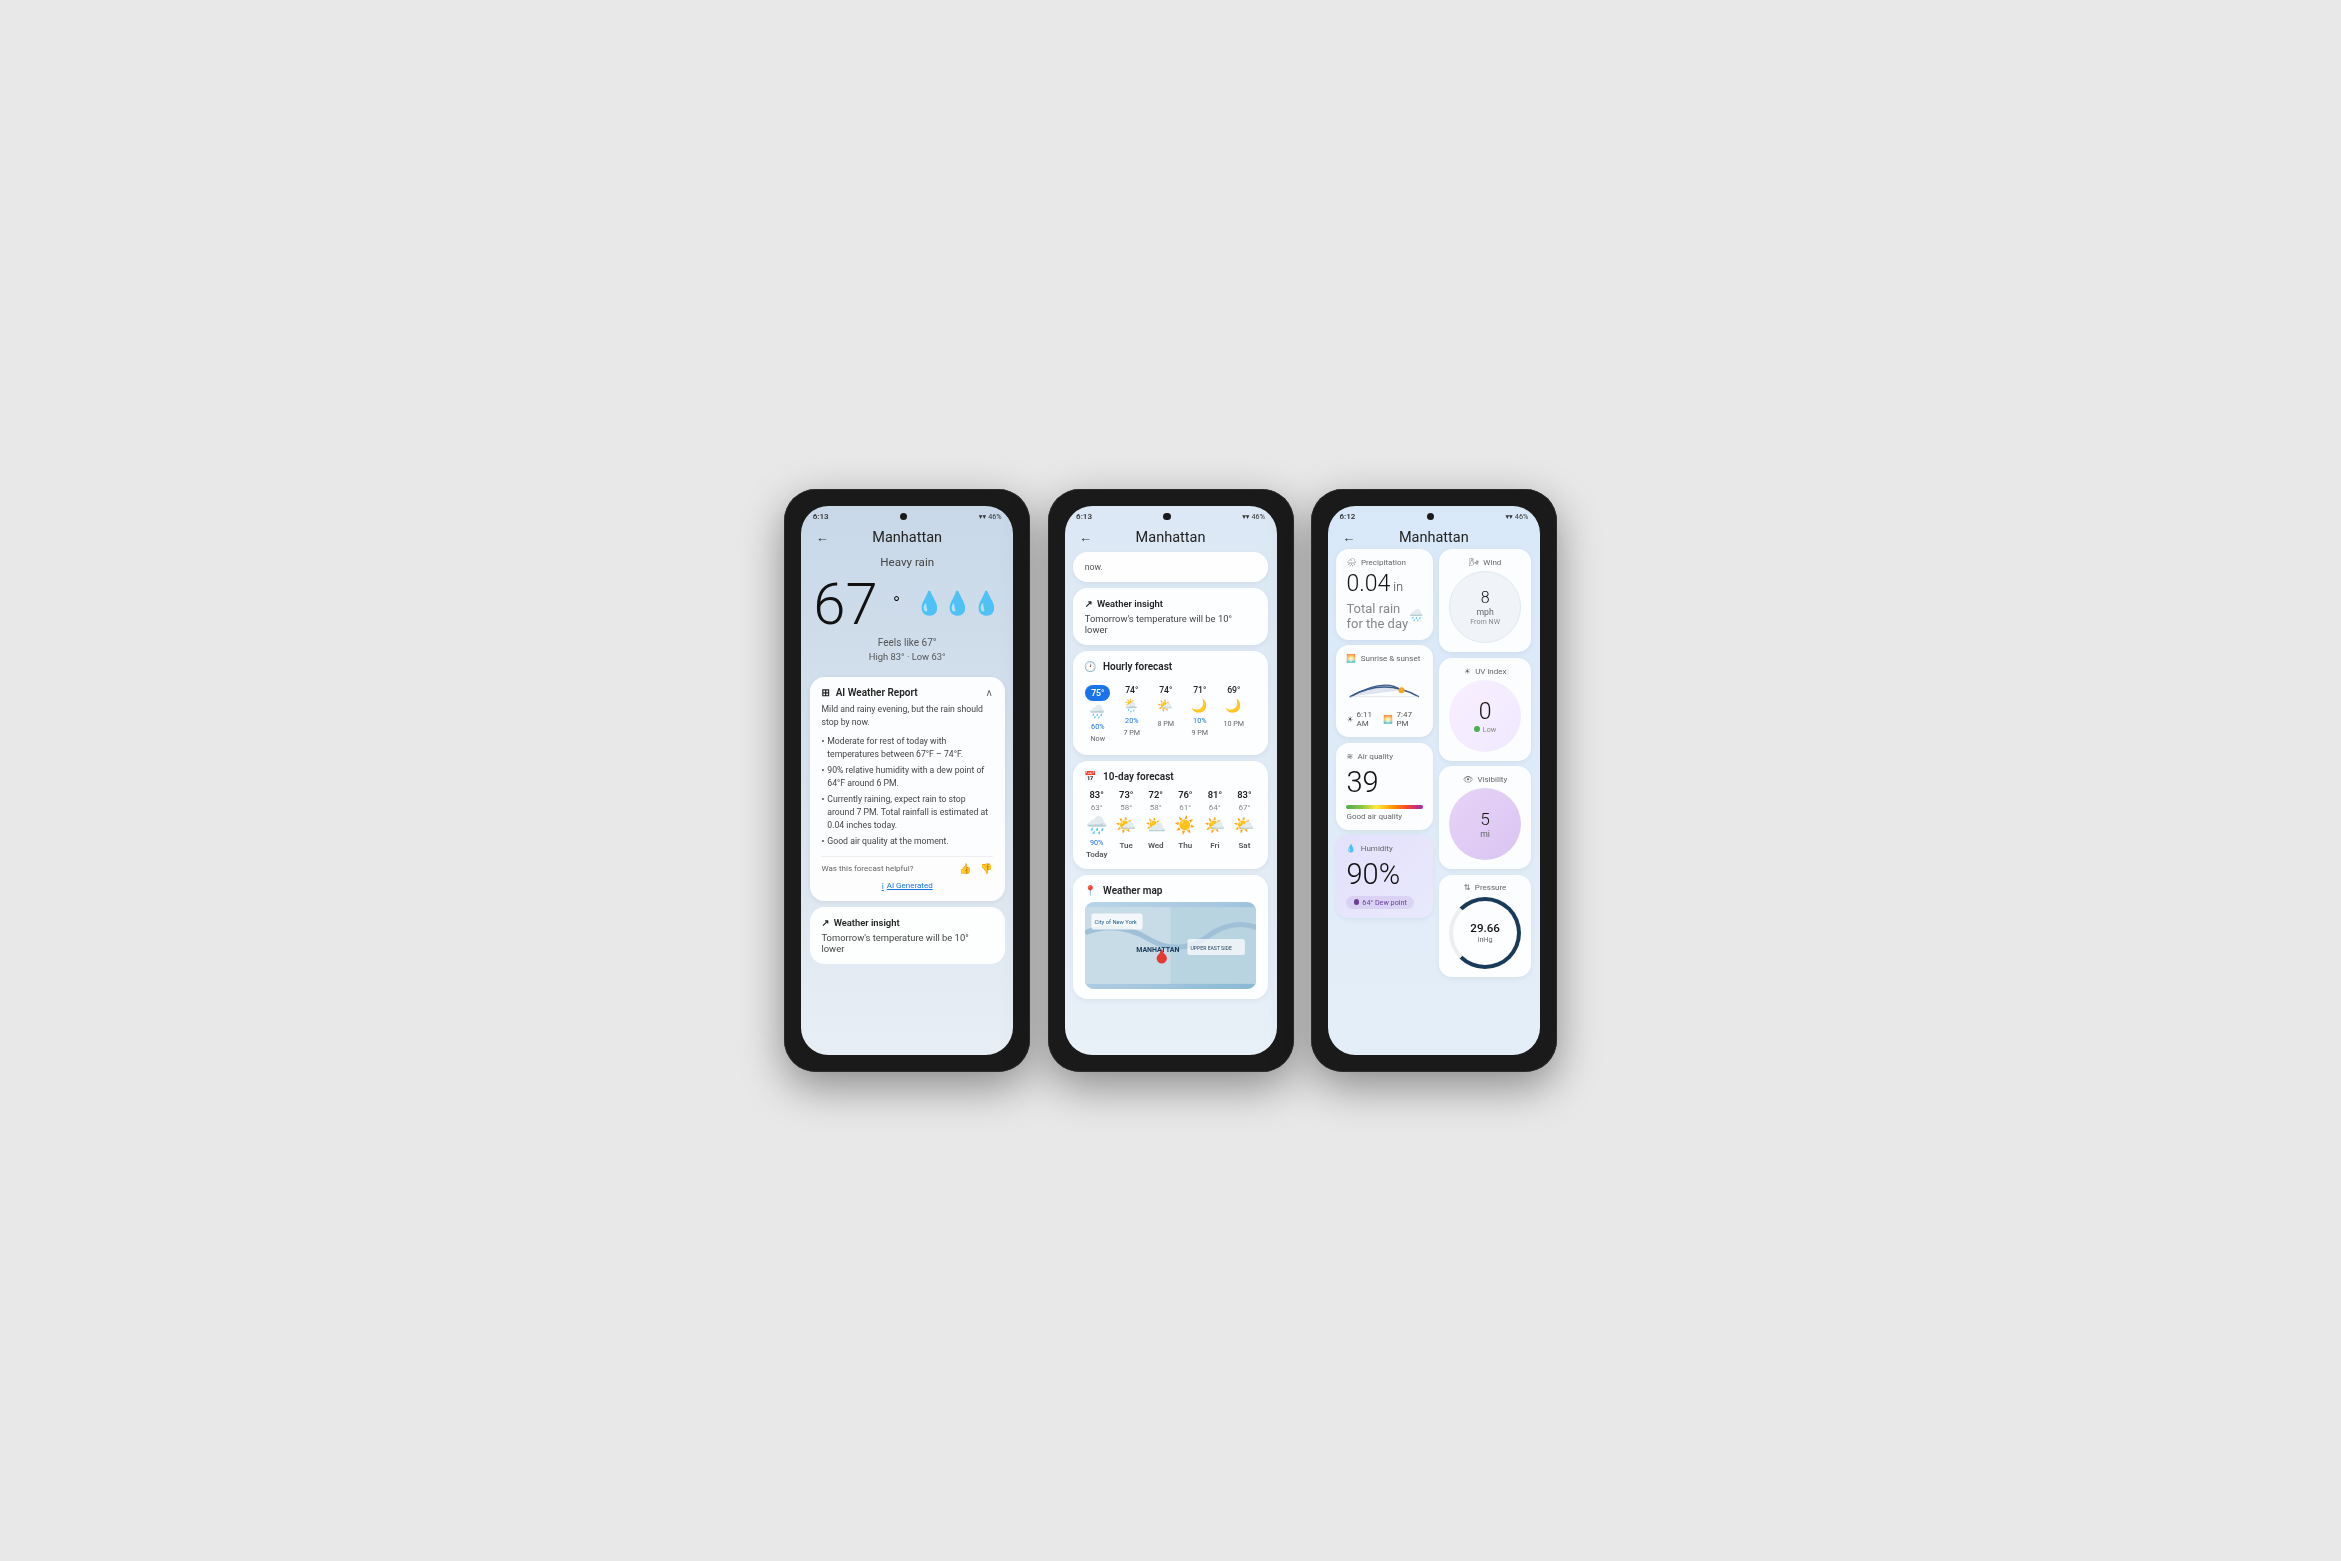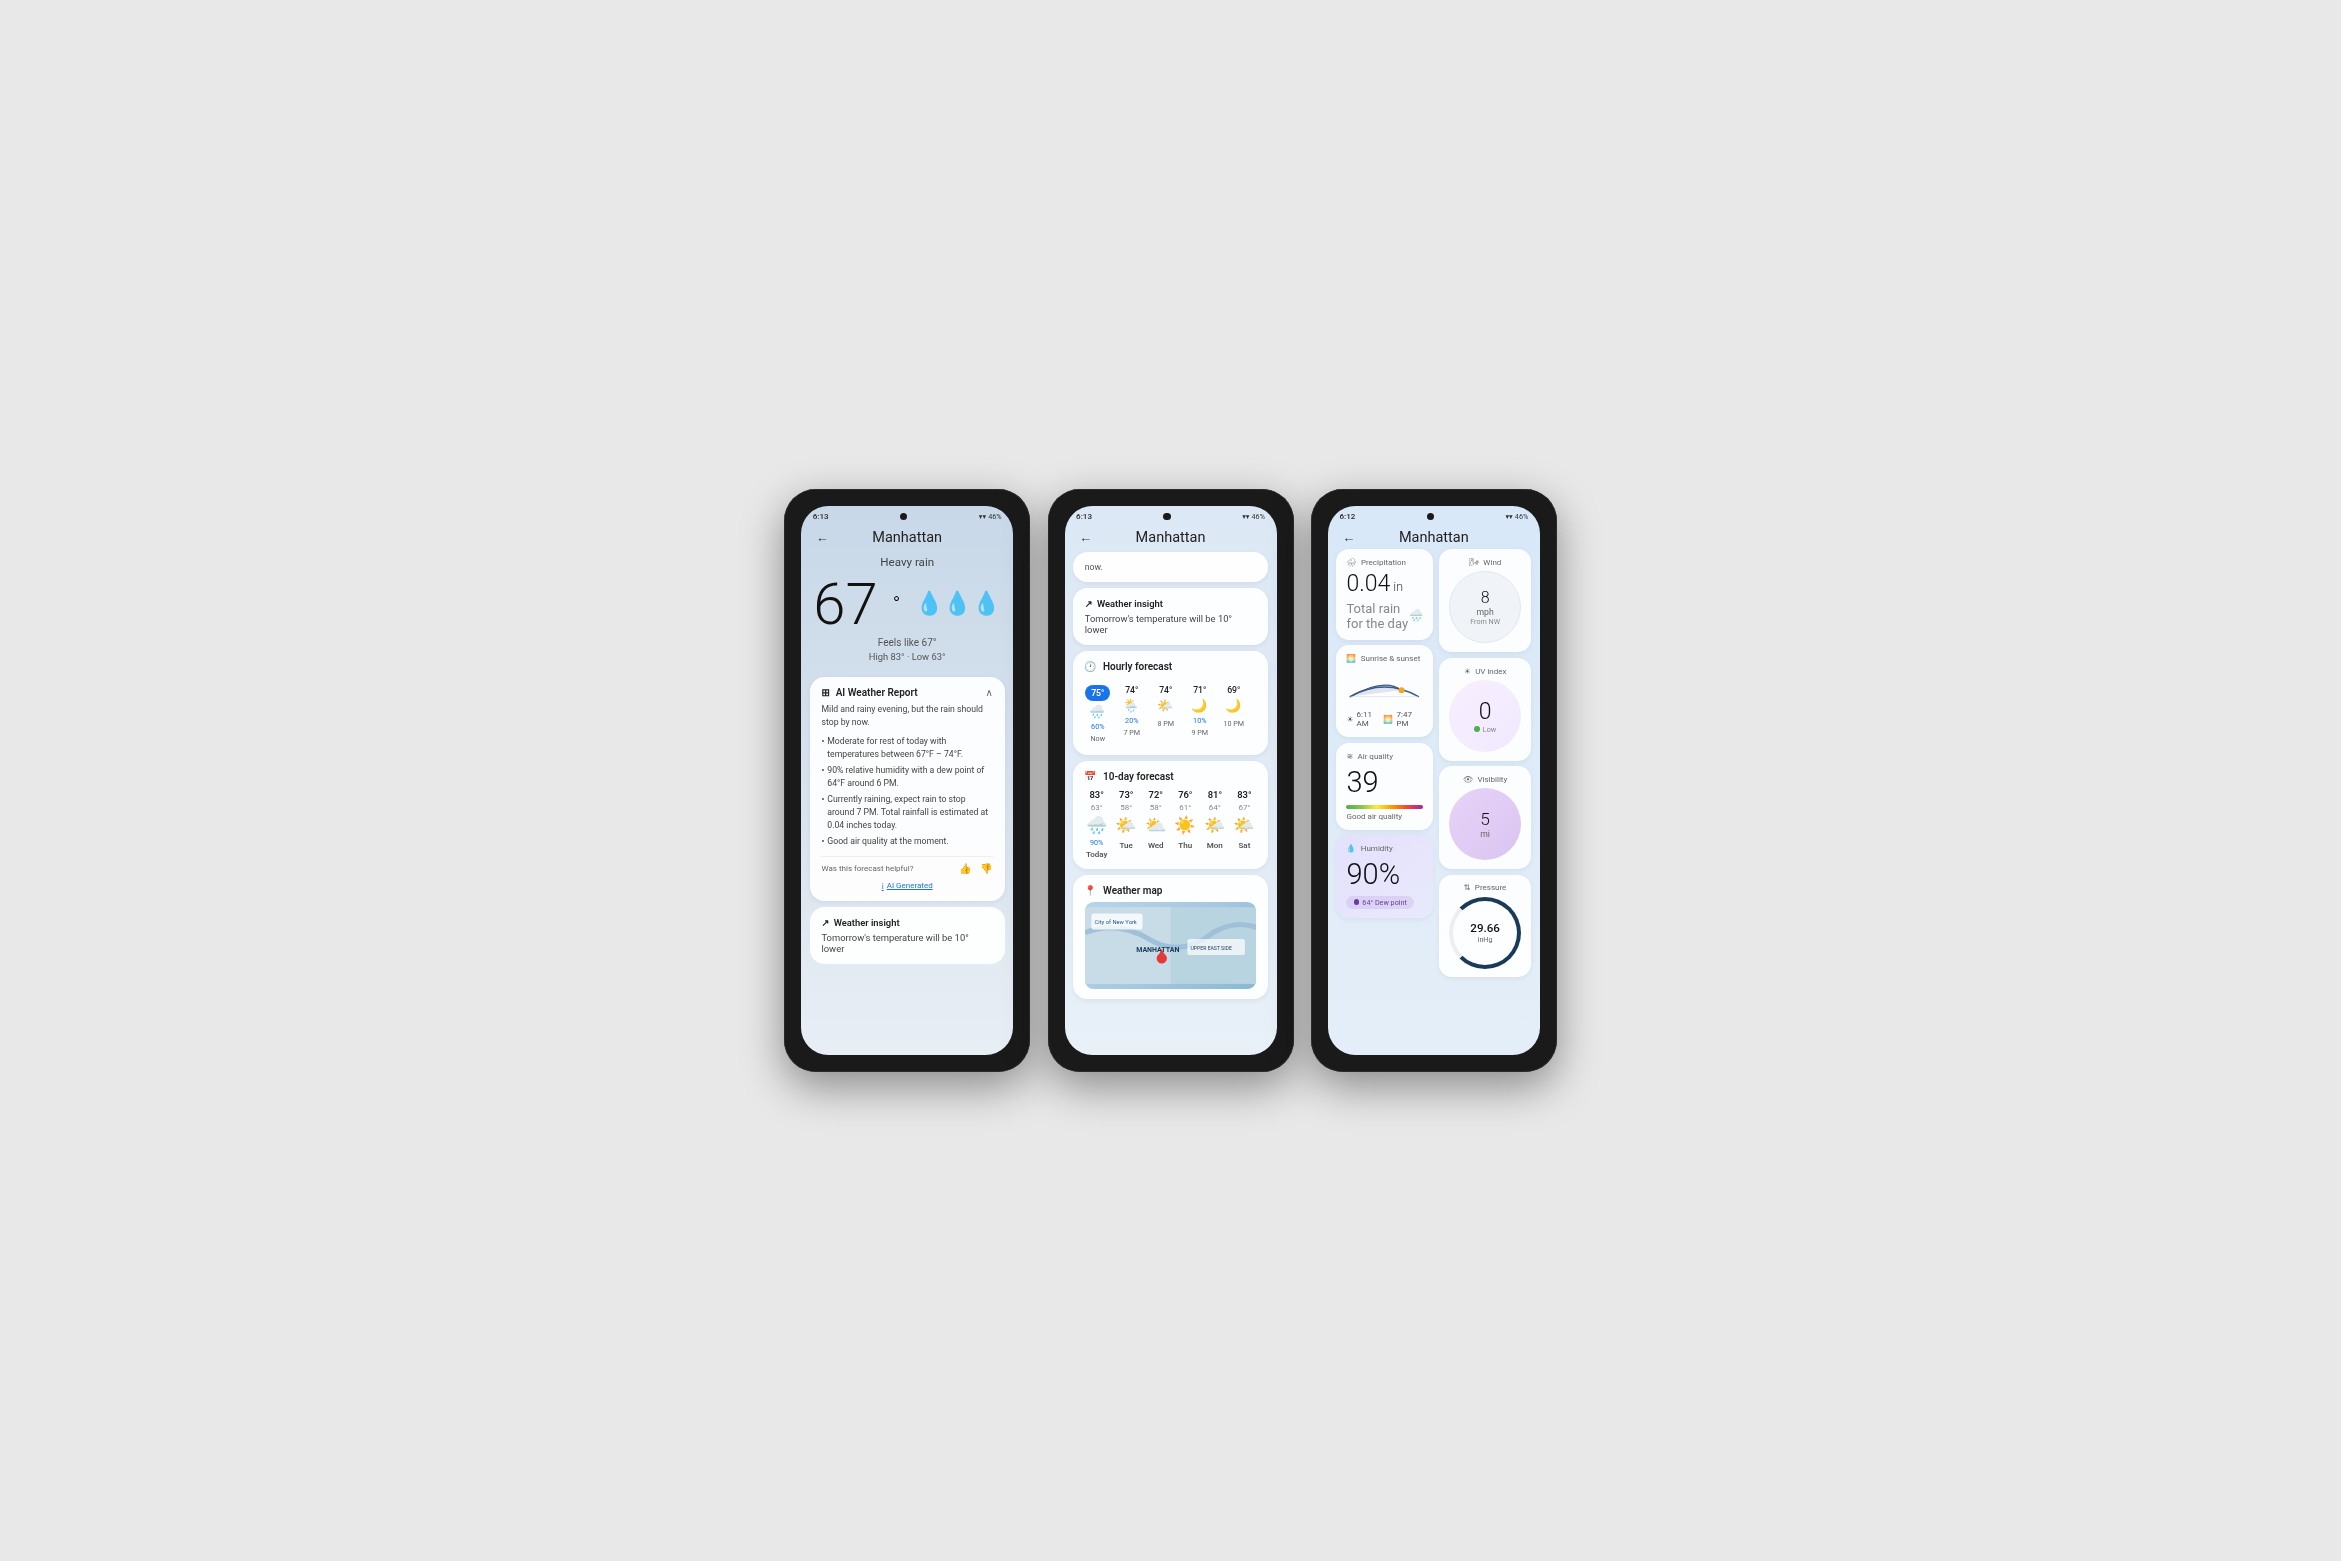--- a/index.html
+++ b/index.html
@@ -760,21 +760,21 @@
           <span class="day-low">61°</span>
           <span class="day-icon">☀️</span>
           <span class="day-precip"></span>
           <span class="day-label">Thu</span>
         </div>
         <div class="day-item">
           <span class="day-high">81°</span>
           <span class="day-low">64°</span>
           <span class="day-icon">🌤️</span>
           <span class="day-precip"></span>
-          <span class="day-label">Mon</span>
+          <span class="day-label">Fri</span>
         </div>
         <div class="day-item">
           <span class="day-high">83°</span>
           <span class="day-low">67°</span>
           <span class="day-icon">🌤️</span>
           <span class="day-precip"></span>
           <span class="day-label">Sat</span>
         </div>
       </div>
     </div>

